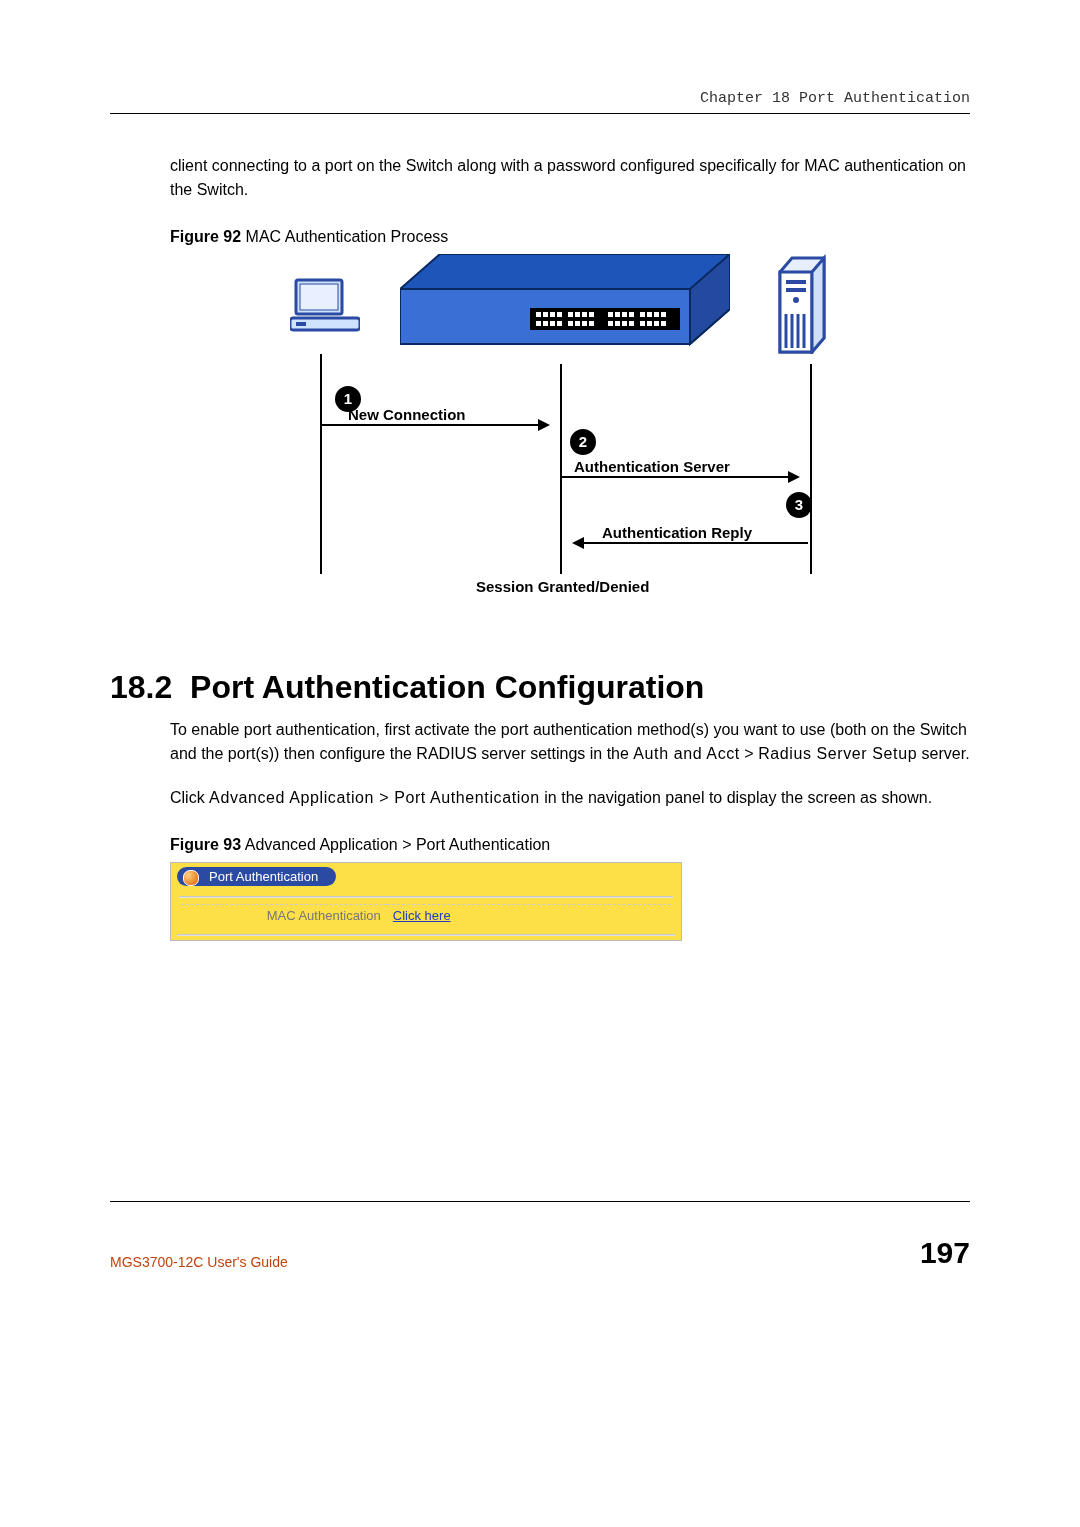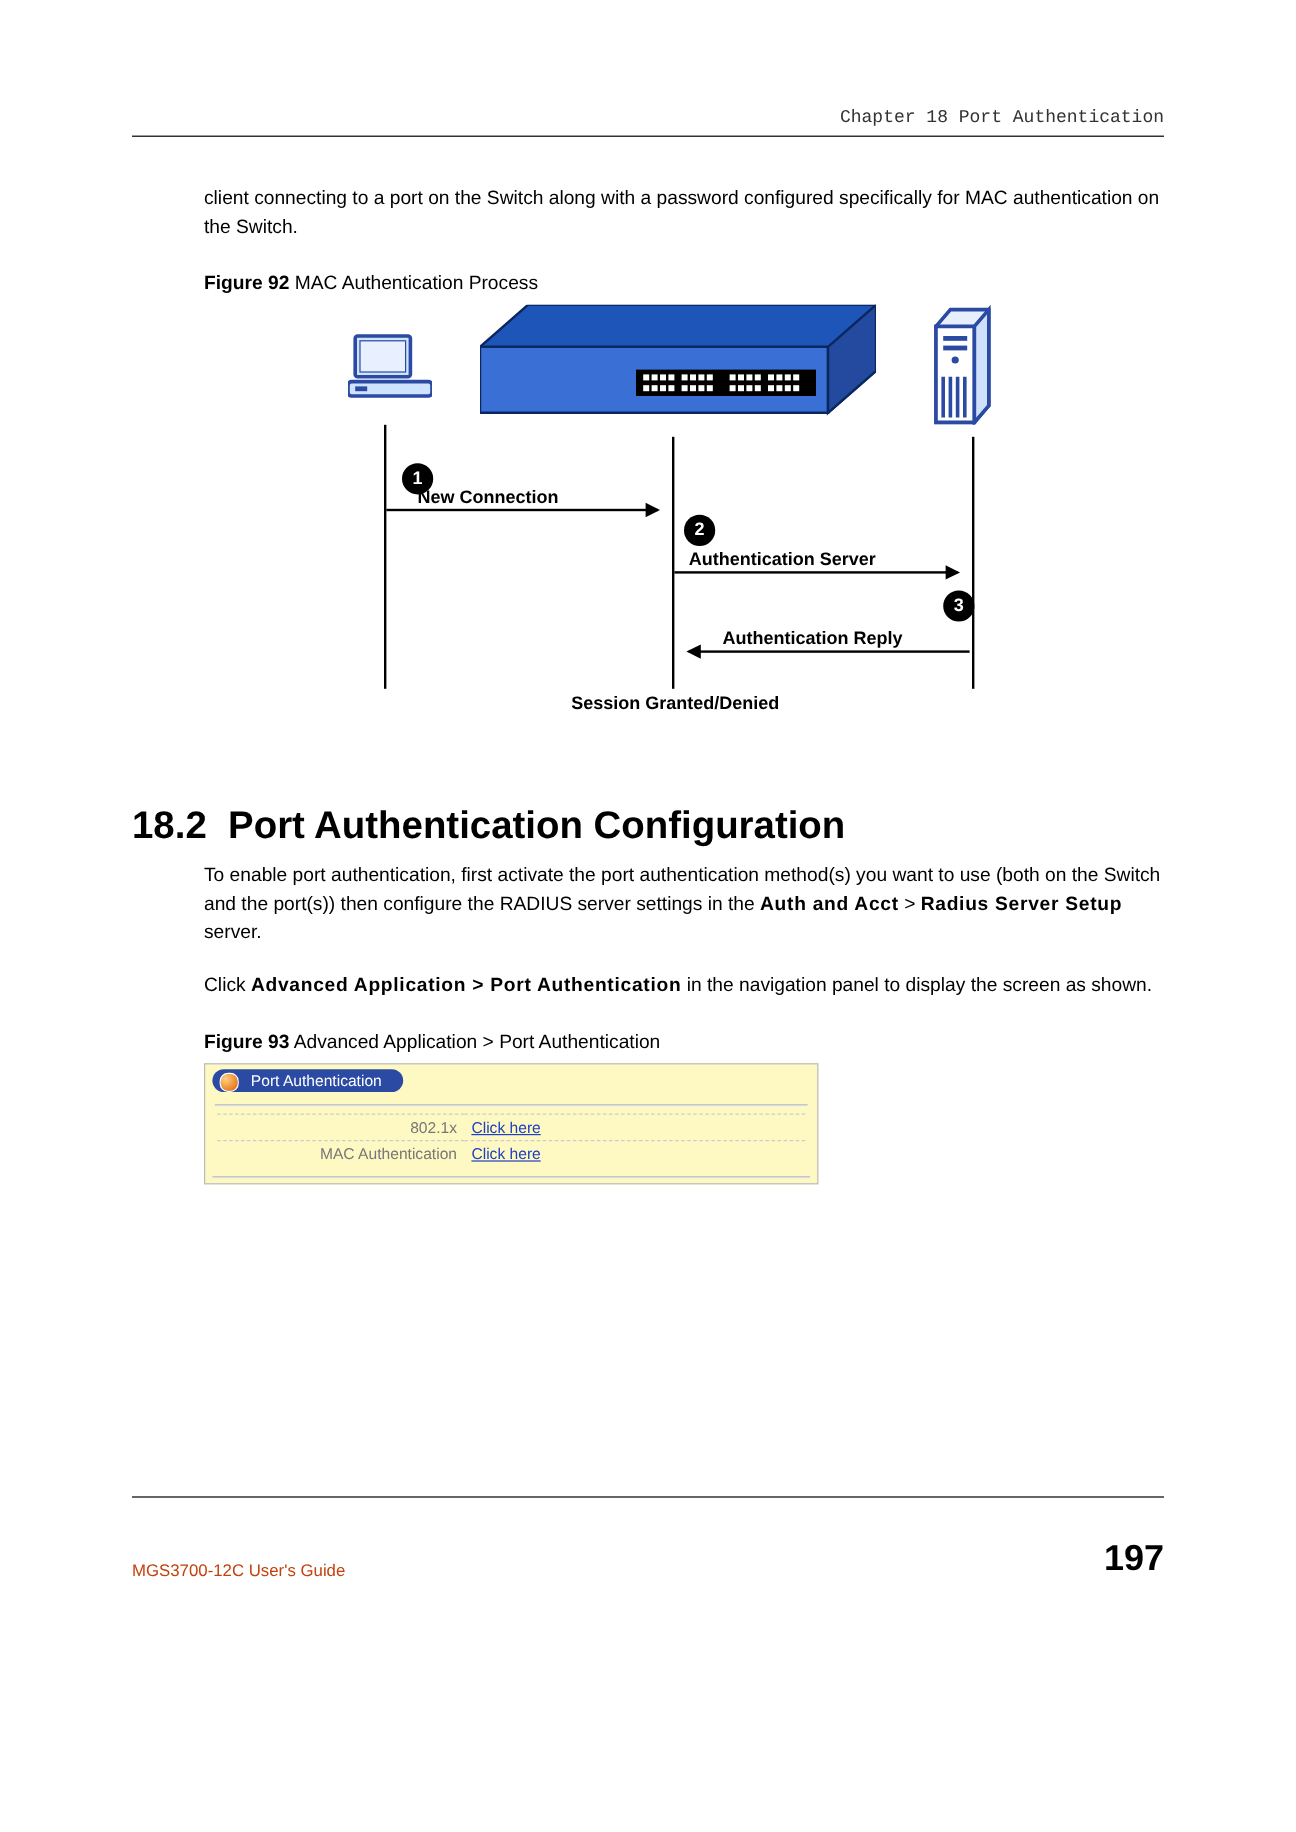--- a/index.html
+++ b/index.html
@@ -36,21 +36,21 @@
     font-size: 16px;
     margin: 26px 0 8px 0;
   }
   p.caption b { font-weight: bold; }
   h2.section {
     font-family: Arial, Helvetica, sans-serif;
     font-size: 32px;
     font-weight: bold;
     margin: 65px 0 12px 0;
   }
-  .bold-path { font-weight: bold; letter-spacing: 0.6px; }
+  .bold-path { font-weight: normal; letter-spacing: 0.6px; }
 
   
   .fig92 {
     position: relative;
     width: 560px;
     height: 350px;
     margin: 0 auto;
     font-family: Arial, Helvetica, sans-serif;
   }
   .device {
@@ -102,21 +102,21 @@
     font-size: 15px;
     font-weight: bold;
   }
   
   .fig93 {
     width: 510px;
     border: 1px solid #bbb;
     margin-top: 6px;
     font-family: Arial, Helvetica, sans-serif;
     font-size: 13px;
-    background: #fef9c3;
+    background: #fde047;
   }
   .fig93 .titlepill {
     display: inline-block;
     margin: 4px 6px 8px 6px;
     padding: 2px 18px 2px 32px;
     background: #2a4aa3;
     color: #fff;
     border-radius: 10px;
     position: relative;
     font-size: 13px;
@@ -268,24 +268,20 @@
 
     <p class="caption">
       <b>Figure 93</b><span>   Advanced Application &gt; Port Authentication</span>
     </p>
 
     <div class="fig93">
       <span class="titlepill">Port Authentication</span>
       <div class="sep"></div>
       <table>
         <tbody>
-            <tr>
-          <td class="left">802.1x</td>
-          <td class="link"><a href="#">Click here</a></td>
-        </tr>
         <tr>
           <td class="left">MAC Authentication</td>
           <td class="link"><a href="#">Click here</a></td>
         </tr>
       </tbody>
         </table>
       <div class="sep2"></div>
     </div>
   </div>
 

